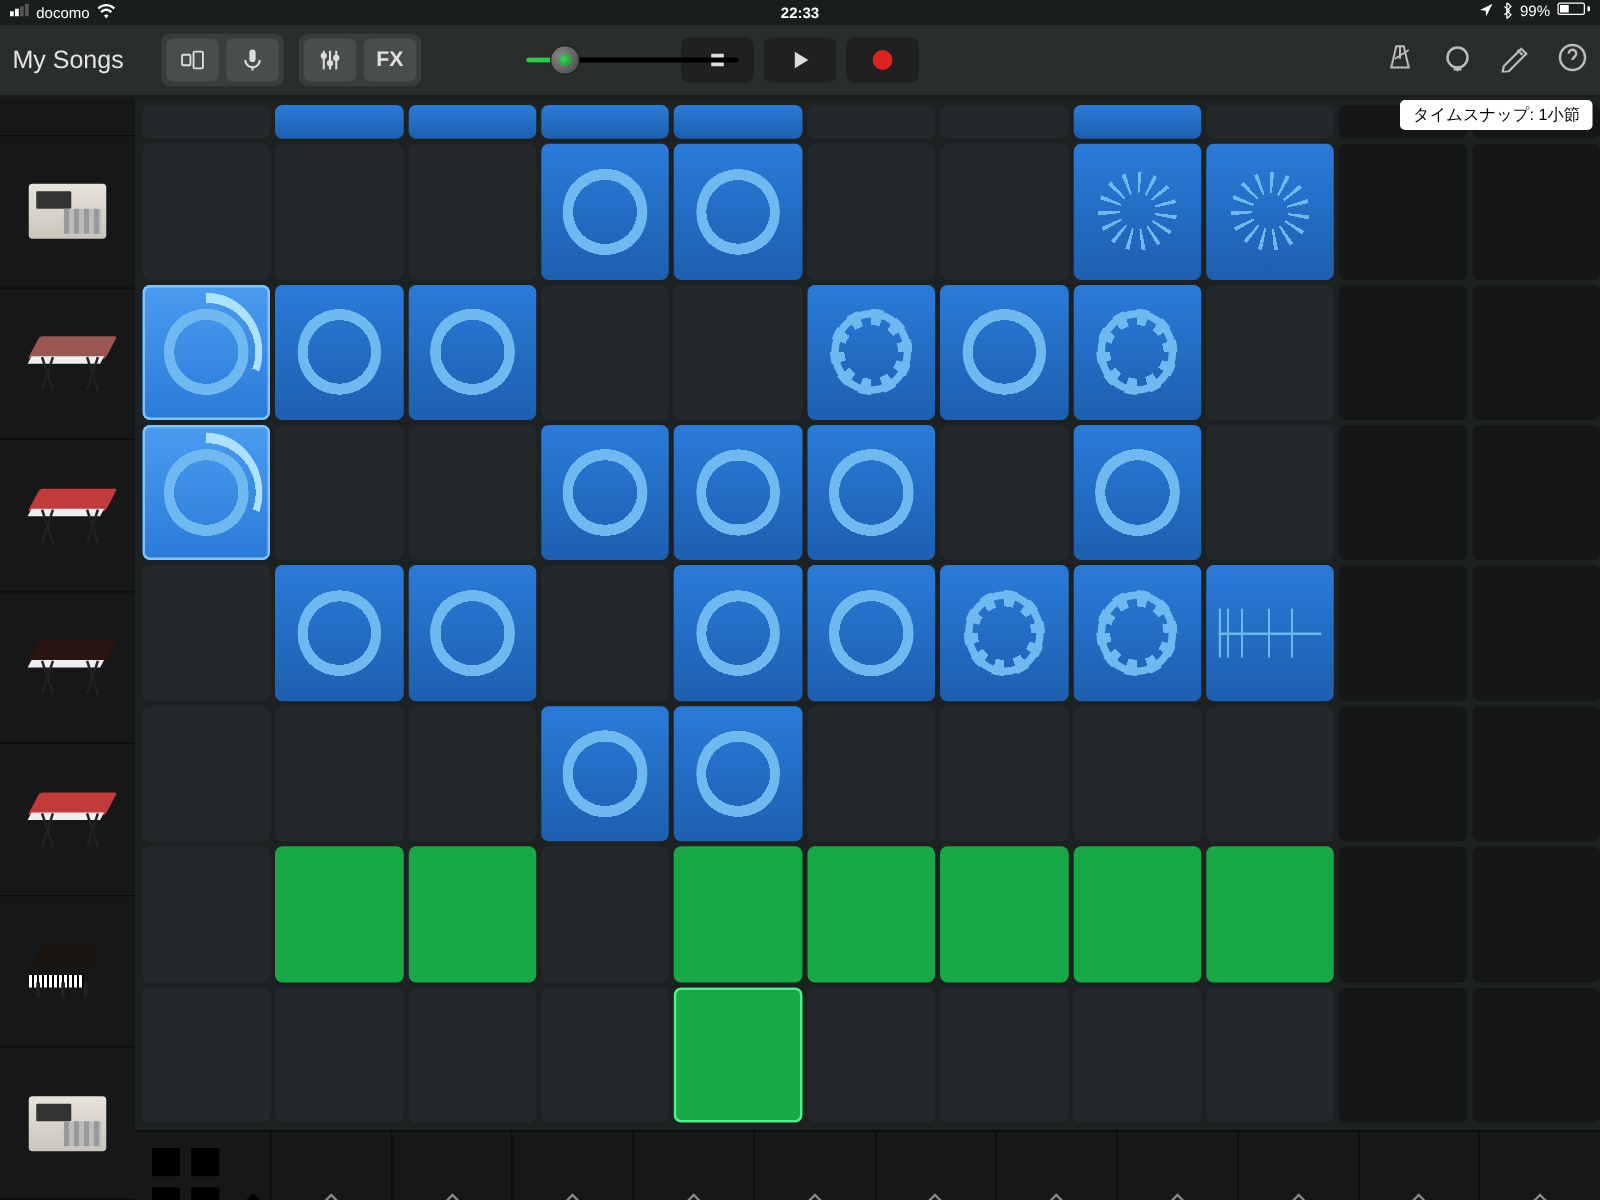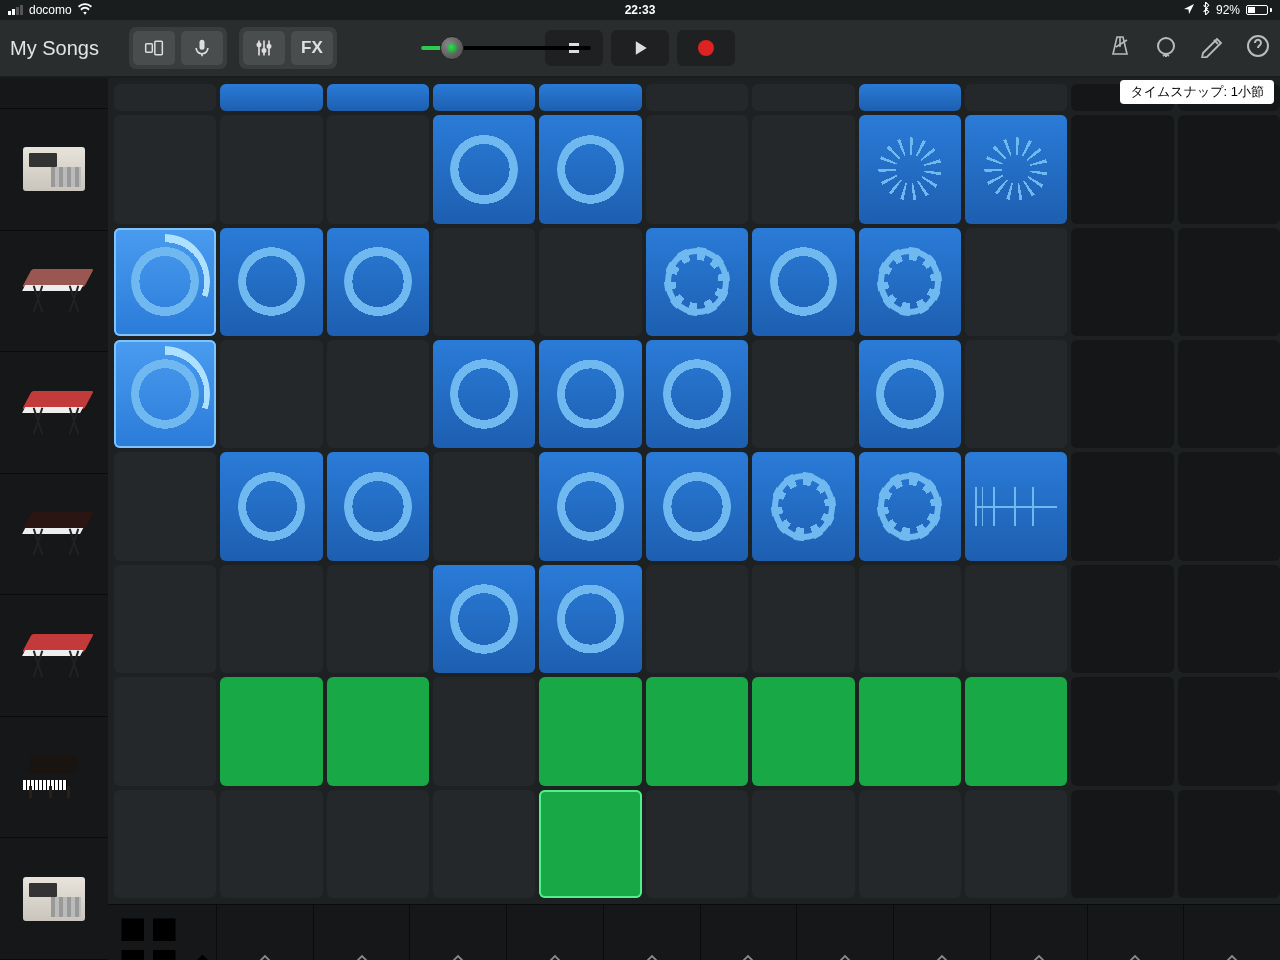--- a/index.html
+++ b/index.html
@@ -14,21 +14,21 @@
 }
 .status-bar {
   height: 20px;
   display: flex;
   justify-content: space-between;
   align-items: center;
   padding: 0 8px;
   font-size: 12px;
   background: #1a1d1e;
 }
-.status-left, .status-right { display: flex; align-items: center; gap: 6px; }
+.status-left, .status-right { display: flex; align-items: flex-start; gap: 6px; }
 .status-center { position: absolute; left: 50%; transform: translateX(-50%); font-weight: 600; }
 .signal { display: inline-flex; align-items: flex-end; gap: 1px; }
 .signal span { width: 3px; background: #fff; display: inline-block; }
 .signal span:nth-child(1){height:4px}
 .signal span:nth-child(2){height:6px}
 .signal span:nth-child(3){height:8px;background:#555}
 .signal span:nth-child(4){height:10px;background:#555}
 .battery { display: inline-flex; align-items: center; gap: 2px; }
 .battery-body { width: 22px; height: 10px; border: 1px solid #fff; border-radius: 2px; position: relative; }
 .battery-fill { position: absolute; left: 1px; top: 1px; bottom: 1px; width: 35%; background: #fff; }
@@ -228,21 +228,21 @@
     <span>
       <svg width="12" height="12" viewBox="0 0 24 24" fill="#fff">
           <path d="M2 12L22 2 12 22 11 13 2 12z"></path>
         </svg>
     </span>
     <span>
       <svg width="9" height="13" viewBox="0 0 12 20" fill="none" stroke="#fff" stroke-width="1.6">
           <path d="M3 5l6 5-6 5M6 0v20M6 0l5 5-5 5 5 5-5 5"></path>
         </svg>
     </span>
-    <span>92%</span>
+    <span>99%</span>
     <span class="battery">
       <span class="battery-body">
           <span class="battery-fill"></span>
         </span>
         <span class="battery-tip"></span>
     </span>
   </div>
 </div>
 
 <div class="toolbar">

